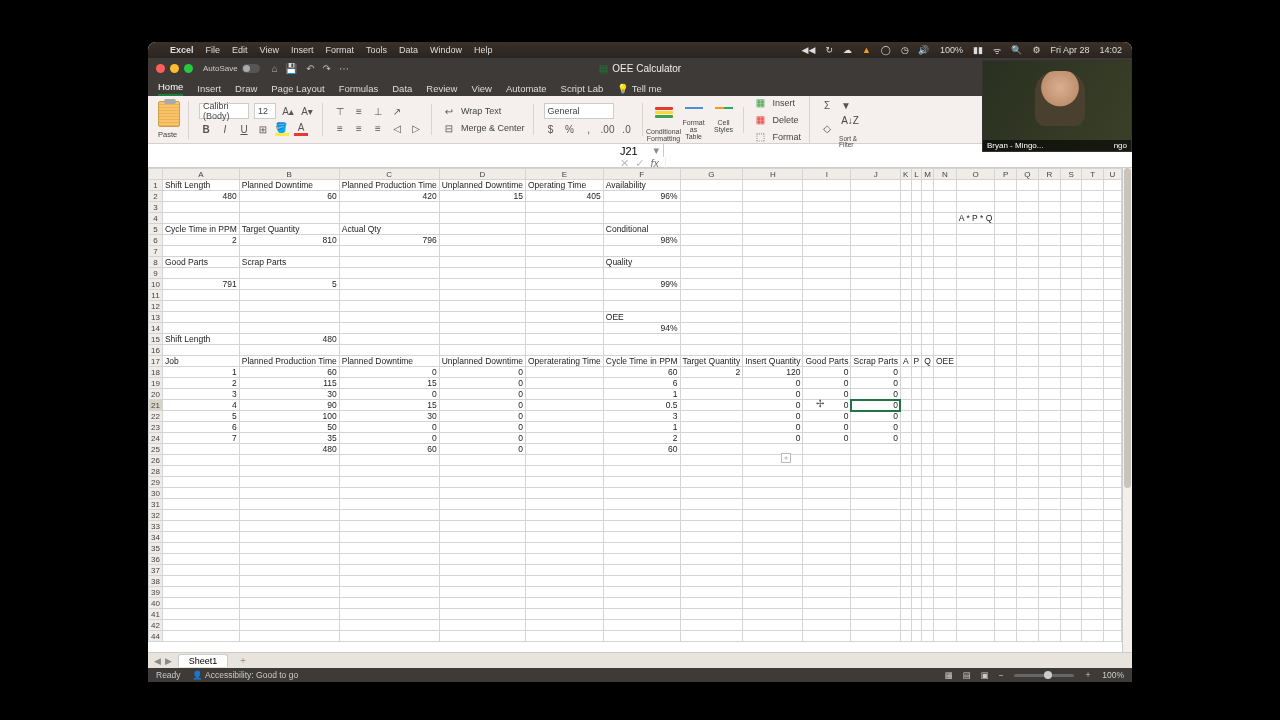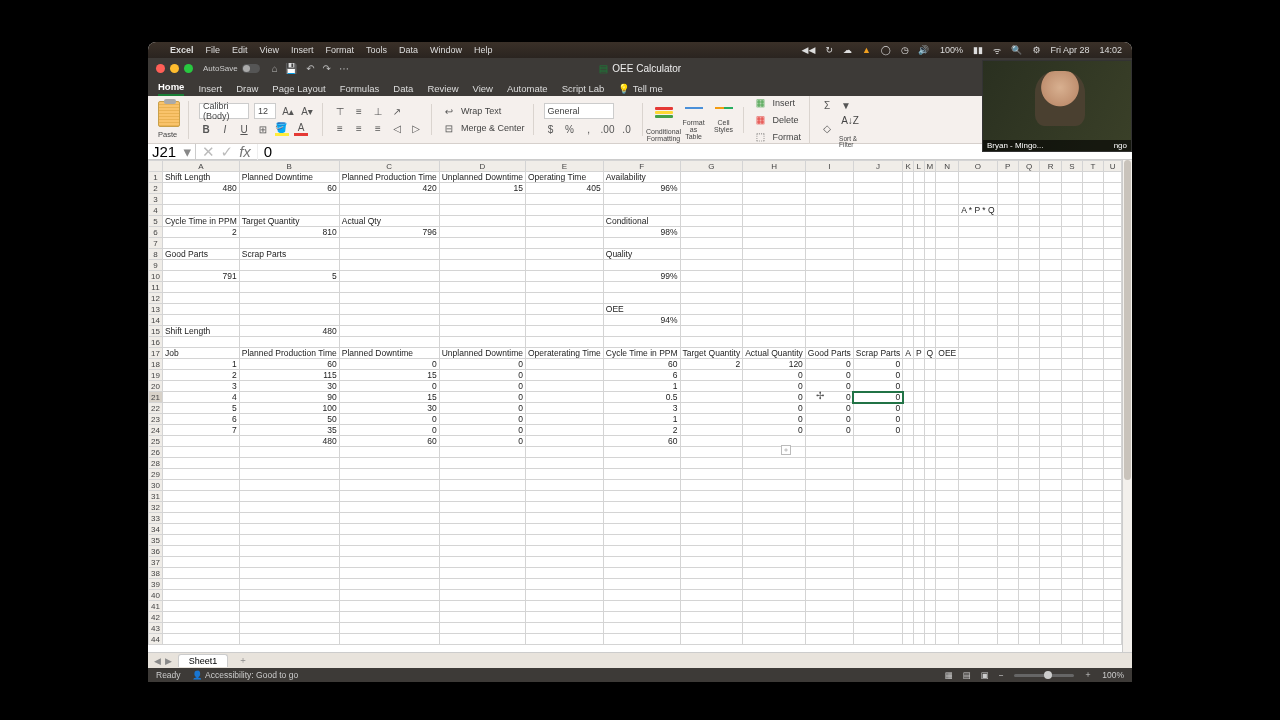--- a/index.html
+++ b/index.html
@@ -64,21 +64,21 @@
     background: #3d3a37;
     display: flex;
     align-items: flex-end;
     padding: 0 10px;
     gap: 14px;
     color: #ddd;
     font-size: 9.5px;
     position: relative;
   }
   .ribbon-tabs .tab { padding: 2px 0; cursor: pointer; }
-  .ribbon-tabs .tab.active { border-bottom: 2px solid #1a7f37; color: #fff; font-weight: 700; margin-top: 28px; }
+  .ribbon-tabs .tab.active { border-bottom: 2px solid #1a7f37; color: #fff; font-weight: 400; margin-top: 28px; }
   .ribbon-tabs .share { position: absolute; right: 6px; color: #ddd; font-size: 9px; }
   
   .ribbon {
     height: 48px;
     background: #f5f0ed;
     border-bottom: 1px solid #d6d0cc;
     display: flex;
     align-items: center;
     padding: 0 6px;
     gap: 6px;
@@ -113,21 +113,21 @@
     position: absolute;
     left: 35%;
     top: 10px;
     width: 50px;
     height: 55px;
     background: radial-gradient(circle at 50% 30%, #d8b090 0%, #c09070 40%, #4a4030 42%);
     border-radius: 40% 40% 20% 20%;
   }
   .webcam .caption { position: absolute; bottom: 0; left: 0; right: 0; background: rgba(0,0,0,0.6); color: #fff; font-size: 8px; padding: 1px 4px; display: flex; justify-content: space-between; }
   
-  .fbar { height: 16px; background: #fff; border-bottom: 1px solid #ccc; display: flex; align-items: center; font-size: 15px; }
+  .fbar { height: 24px; background: #fff; border-bottom: 1px solid #ccc; display: flex; align-items: center; font-size: 11px; flex-direction: column; }
   .namebox { width: 48px; border-right: 1px solid #ccc; padding: 0 4px; display: flex; align-items: center; justify-content: space-between; }
   .fbar .fxico { padding: 0 6px; color: #777; display: flex; gap: 6px; border-right: 1px solid #eee; }
   .fbar .fval { padding: 0 6px; }
   
   .grid-wrap { flex: 1; display: flex; overflow: hidden; background: #fff; position: relative; }
   .grid { flex: 1; overflow: auto; position: relative; }
   table.sheet { border-collapse: collapse; font-size: 8.5px; color: #222; table-layout: fixed; }
   table.sheet th, table.sheet td {
     border: 1px solid #d4d4d4;
     height: 11px;
@@ -809,21 +809,21 @@
             </tr>
             <tr>
               <th class="rowh">17</th>
               <td class="col-A l" style="text-align: left;">Job</td>
               <td class="col-B l" style="text-align: left;">Planned Production Time</td>
               <td class="col-C l" style="text-align: left;">Planned Downtime</td>
               <td class="col-D l" style="text-align: left;">Unplanned Downtime</td>
               <td class="col-E l" style="text-align: left;">Operaterating Time</td>
               <td class="col-F l" style="text-align: left;">Cycle Time in PPM</td>
               <td class="col-G l" style="text-align: left;">Target Quantity</td>
-              <td class="col-H l" style="text-align: left;">Actual Quantity</td>
+              <td class="col-H l" style="text-align: left;">Insert Quantity</td>
               <td class="col-I l" style="text-align: left;">Good Parts</td>
               <td class="col-J l" style="text-align: left;">Scrap Parts</td>
               <td class="col-K l" style="text-align: left;">A</td>
               <td class="col-L l" style="text-align: left;">P</td>
               <td class="col-M l" style="text-align: left;">Q</td>
               <td class="col-N l" style="text-align: left;">OEE</td>
               <td class="col-O"></td>
               <td class="col-P"></td>
               <td class="col-Q"></td>
               <td class="col-R"></td>
@@ -1378,44 +1378,20 @@
               <td class="col-O"></td>
               <td class="col-P"></td>
               <td class="col-Q"></td>
               <td class="col-R"></td>
               <td class="col-S"></td>
               <td class="col-T"></td>
               <td class="col-U"></td>
             </tr>
             <tr>
               <th class="rowh">42</th>
-              <td class="col-A"></td>
-              <td class="col-B"></td>
-              <td class="col-C"></td>
-              <td class="col-D"></td>
-              <td class="col-E"></td>
-              <td class="col-F"></td>
-              <td class="col-G"></td>
-              <td class="col-H"></td>
-              <td class="col-I"></td>
-              <td class="col-J"></td>
-              <td class="col-K"></td>
-              <td class="col-L"></td>
-              <td class="col-M"></td>
-              <td class="col-N"></td>
-              <td class="col-O"></td>
-              <td class="col-P"></td>
-              <td class="col-Q"></td>
-              <td class="col-R"></td>
-              <td class="col-S"></td>
-              <td class="col-T"></td>
-              <td class="col-U"></td>
-            </tr>
-            <tr>
-              <th class="rowh">43</th>
               <td class="col-A"></td>
               <td class="col-B"></td>
               <td class="col-C"></td>
               <td class="col-D"></td>
               <td class="col-E"></td>
               <td class="col-F"></td>
               <td class="col-G"></td>
               <td class="col-H"></td>
               <td class="col-I"></td>
               <td class="col-J"></td>

